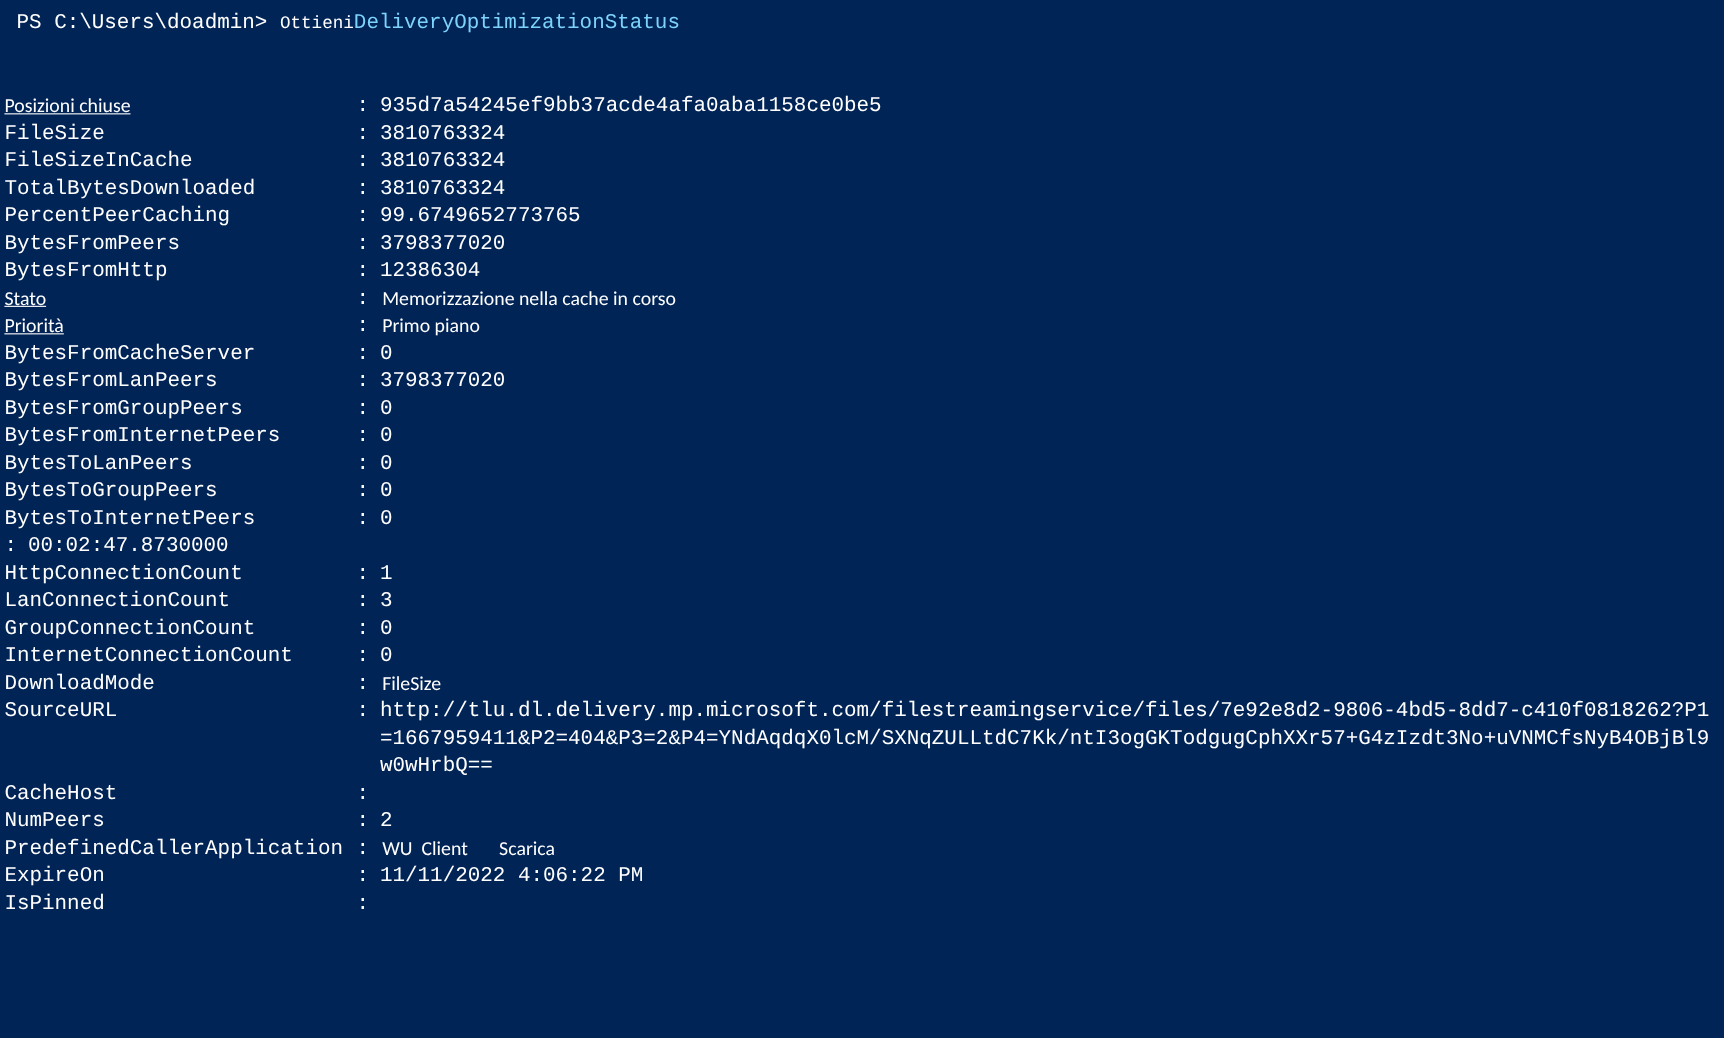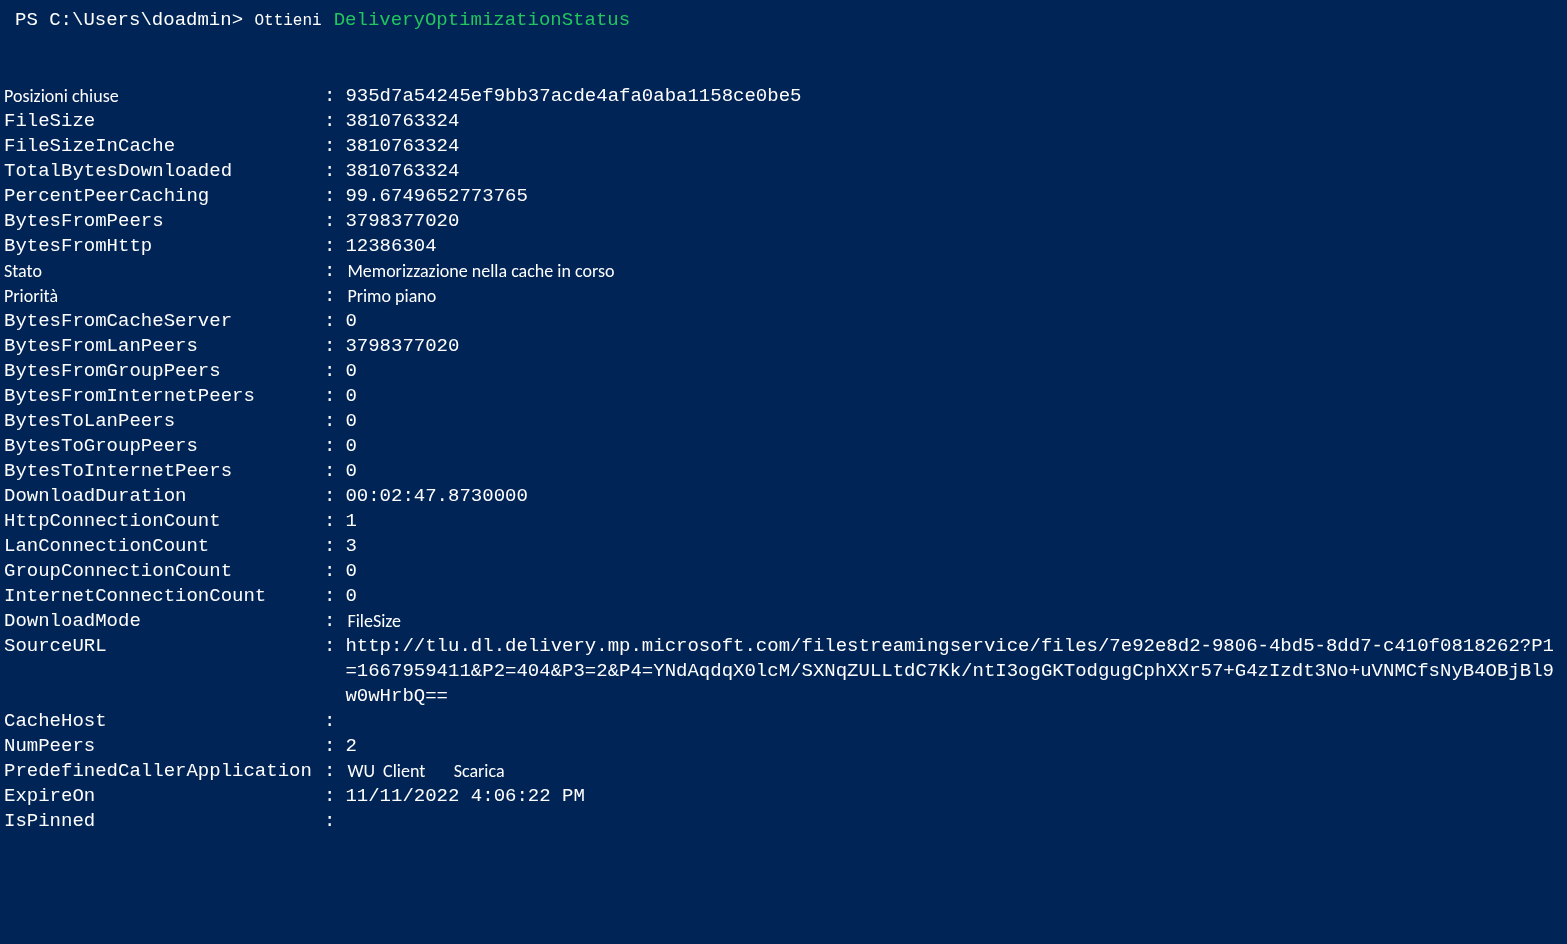--- a/index.html
+++ b/index.html
@@ -26,36 +26,37 @@
     .prompt-prefix {
       color: #ffffff;
       white-space: pre;
       margin-left: 11px;
     }
     .prompt-cmd1 {
       color: #ffffff;
       font-size: 16px;
     }
     .prompt-cmd2 {
-      color: #22c55e;
-      margin-left: 12px;
+      color: #7dd3fc;
+      margin-left: 0;
     }
     .output-row {
       display: flex;
       align-items: flex-start;
     }
     .field-label {
       width: 320px;
       flex-shrink: 0;
       white-space: pre;
       color: #ffffff;
     }
     .label-sans {
       font-family: Calibri, Arial, sans-serif;
       font-size: 18px;
+      text-decoration: underline;
     }
     .colon {
       flex-shrink: 0;
       padding-right: 10px;
       color: #ffffff;
     }
     .field-value {
       color: #ffffff;
       flex: 1;
       white-space: pre-wrap;
@@ -151,21 +152,20 @@
       <span class="field-label">BytesToGroupPeers</span>
       <span class="colon">:</span>
       <span class="field-value">0</span>
     </div>
     <div class="output-row">
       <span class="field-label">BytesToInternetPeers</span>
       <span class="colon">:</span>
       <span class="field-value">0</span>
     </div>
     <div class="output-row">
-      <span class="field-label">DownloadDuration</span>
       <span class="colon">:</span>
       <span class="field-value">00:02:47.8730000</span>
     </div>
     <div class="output-row">
       <span class="field-label">HttpConnectionCount</span>
       <span class="colon">:</span>
       <span class="field-value">1</span>
     </div>
     <div class="output-row">
       <span class="field-label">LanConnectionCount</span>

